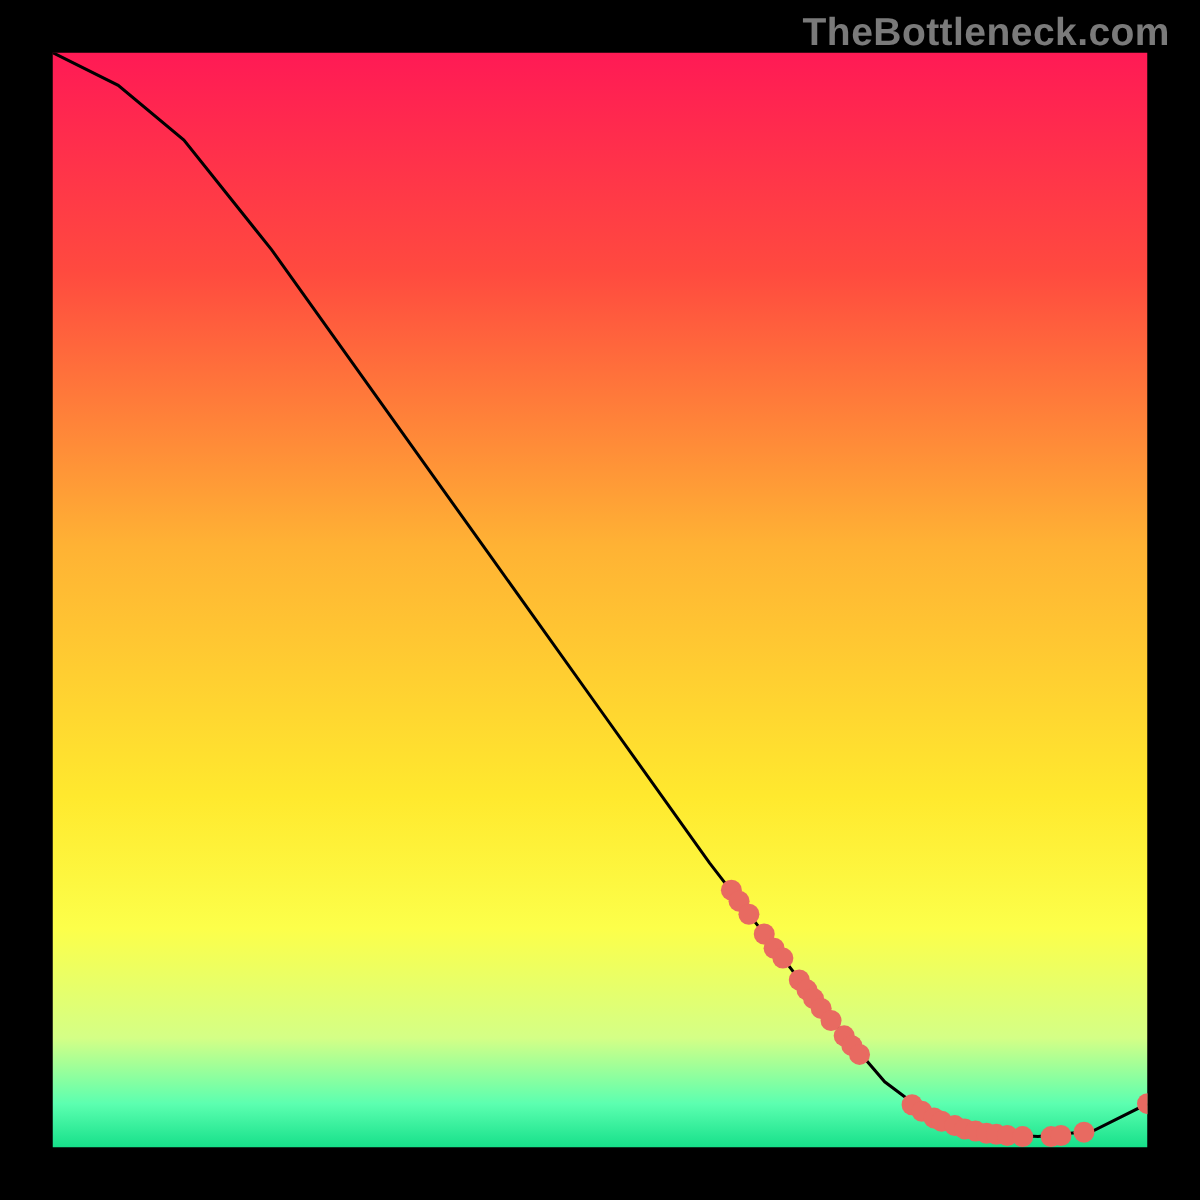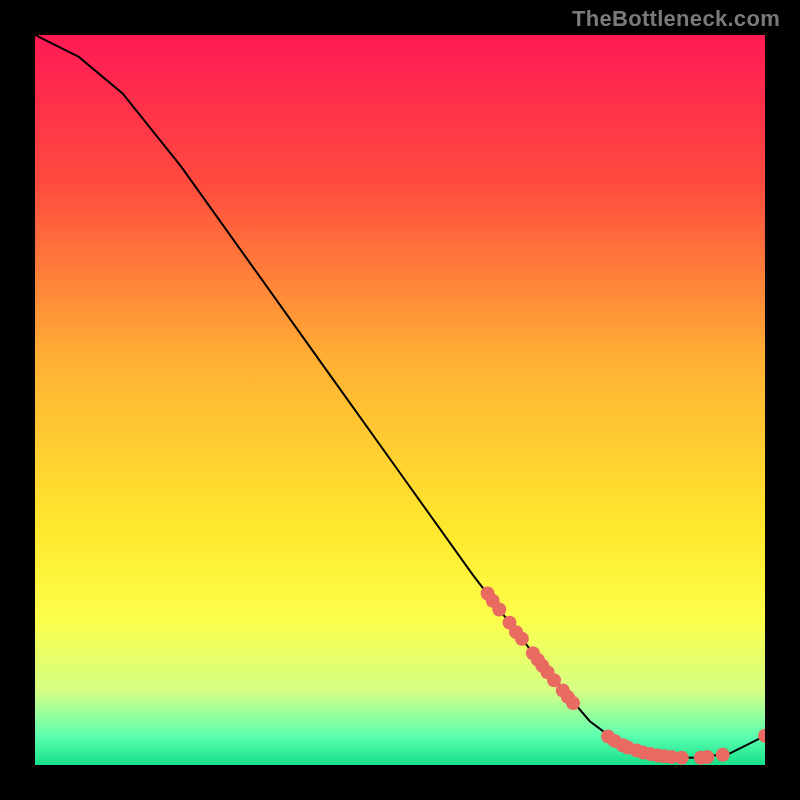--- a/index.html
+++ b/index.html
@@ -25,21 +25,21 @@
     height: 730px;
   }
   .plot svg {
     display: block;
   }
   .watermark {
     position: absolute;
     top: 6px;
     right: 20px;
     color: #7a7a7a;
-    font-size: 22px;
+    font-size: 26px;
     font-weight: bold;
     letter-spacing: 0.3px;
   }
 </style>
 </head>
 <body>
 
 <div class="frame">
 
   <div class="watermark">TheBottleneck.com</div>

